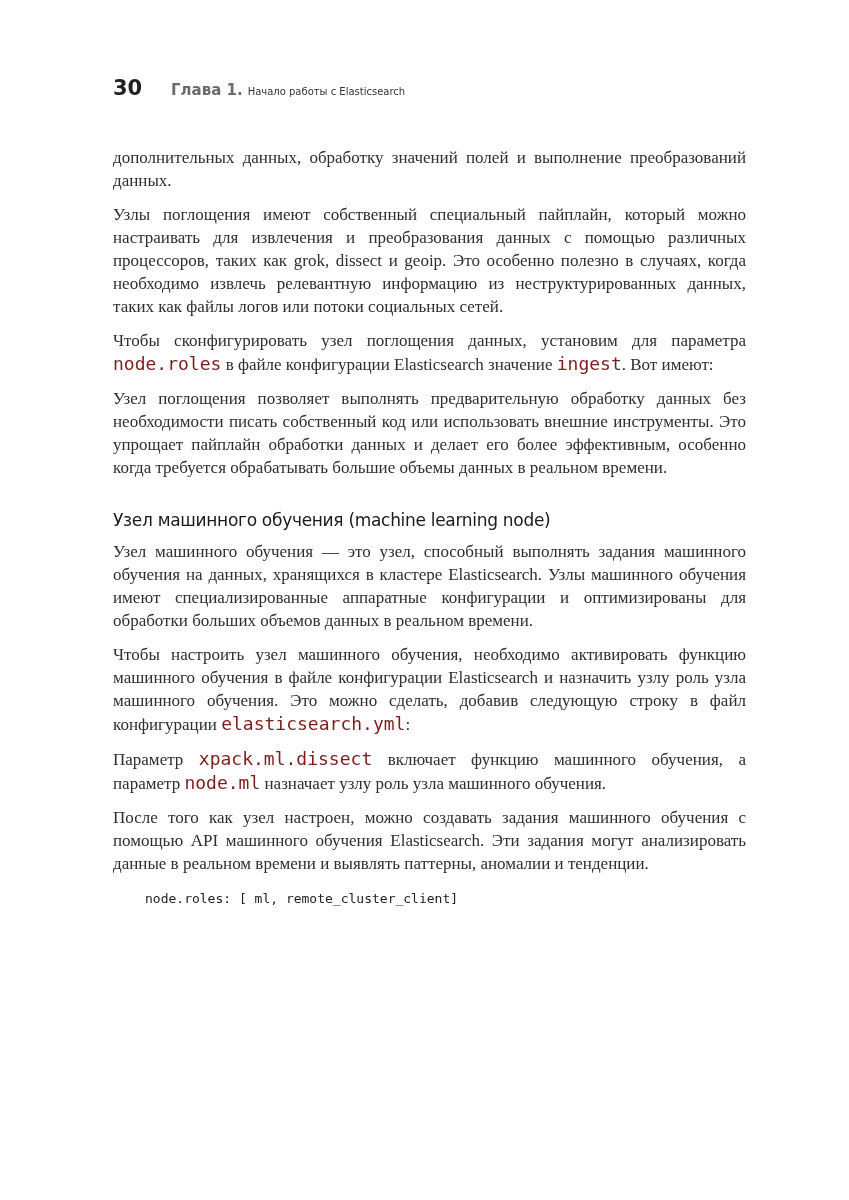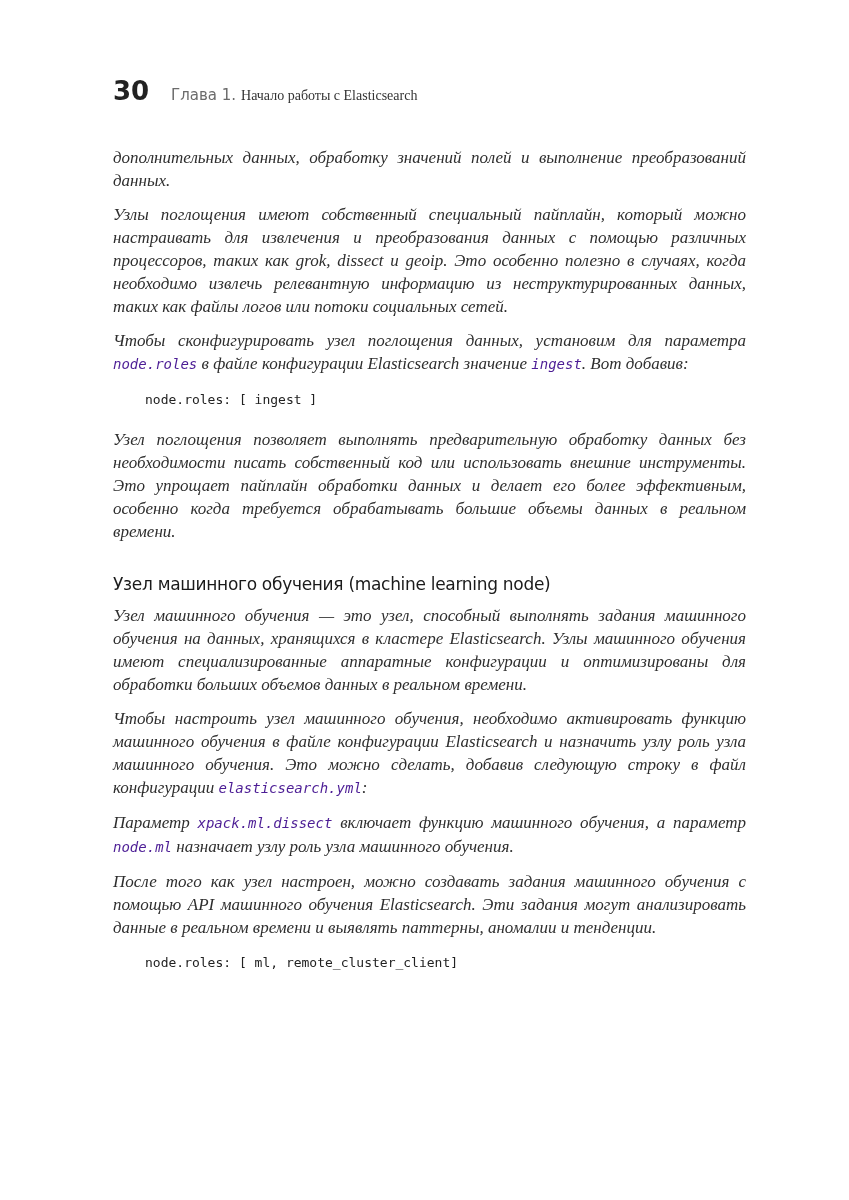--- a/index.html
+++ b/index.html
@@ -1,40 +1,39 @@
 <!DOCTYPE html>
 <html><head>
 <meta charset="utf-8">
 <style>
   html, body { margin: 0; padding: 0; background: #ffffff; }
   body { width: 849px; height: 1200px; position: relative; overflow: hidden; color: #2b2b2b; }
   .header { position: absolute; left: 113px; top: 76px; height: 30px; display: flex; align-items: baseline; font-family: "DejaVu Sans", sans-serif; }
-  .page-num { font-weight: bold; font-size: 26px; color: #222; width: 58px; }
-  .chapter-label { font-weight: normal; font-size: 15px; color: #6b6b6b; margin-right: 5px; }
-  .chapter-title { font-size: 14px; color: #333; font-family: Liberation Serif, serif; }
+  .page-num { font-weight: bold; font-size: 21px; color: #222; width: 58px; }
+  .chapter-label { font-weight: bold; font-size: 15px; color: #6b6b6b; margin-right: 5px; }
+  .chapter-title { font-size: 10px; color: #333; }
   .content { position: absolute; left: 113px; top: 146px; width: 633px; font-family: "Liberation Serif", serif; font-size: 17px; line-height: 23px; color: #2e2e2e; }
-  p { margin: 0 0 11px 0; text-align: justify; font-style: italic; }
-  code { font-family: "DejaVu Sans Mono", monospace; font-size: 14px; color: #4c1d95; margin-top: 34px; }
+  p { margin: 0 0 11px 0; text-align: justify; }
+  code { font-family: "DejaVu Sans Mono", monospace; font-size: 18px; color: #7f1d1d; margin-top: 34px; }
   .codeblock { font-family: "DejaVu Sans Mono", monospace; font-size: 13px; margin: 14px 0 18px 32px; color: #222; white-space: pre; line-height: 20px; }
   h2 { font-family: "DejaVu Sans", sans-serif; font-weight: normal; font-size: 17px; margin: 30px 0 8px 0; color: #1a1a1a; letter-spacing: -0.3px; }
 </style>
 </head>
 <body>
 
 <div class="header">
   <span class="page-num">30</span>
   <span class="chapter-label">Глава 1.</span>
   <span class="chapter-title">Начало работы с Elasticsearch</span>
 </div>
 
 <div class="content">
   <p>дополнительных данных, обработку значений полей и выполнение преобразований данных.</p>
   <p>Узлы поглощения имеют собственный специальный пайплайн, который можно настраивать для извлечения и преобразования данных с помощью различных процессоров, таких как grok, dissect и geoip. Это особенно полезно в случаях, когда необходимо извлечь релевантную информацию из неструктурированных данных, таких как файлы логов или потоки социальных сетей.</p>
-  <p><span>Чтобы сконфигурировать узел поглощения данных, установим для параметра </span><code>node.roles</code><span> в файле конфигурации Elasticsearch значение </span><code>ingest</code><span>. Вот добавив:</span></p>
-  <div class="codeblock">node.roles: [ ingest ]</div>
+  <p><span>Чтобы сконфигурировать узел поглощения данных, установим для параметра </span><code>node.roles</code><span> в файле конфигурации Elasticsearch значение </span><code>ingest</code><span>. Вот имеют:</span></p>
   <p>Узел поглощения позволяет выполнять предварительную обработку данных без необходимости писать собственный код или использовать внешние инструменты. Это упрощает пайплайн обработки данных и делает его более эффективным, особенно когда требуется обрабатывать большие объемы данных в реальном времени.</p>
   <h2>Узел машинного обучения (machine learning node)</h2>
   <p>Узел машинного обучения — это узел, способный выполнять задания машинного обучения на данных, хранящихся в кластере Elasticsearch. Узлы машинного обучения имеют специализированные аппаратные конфигурации и оптимизированы для обработки больших объемов данных в реальном времени.</p>
   <p><span>Чтобы настроить узел машинного обучения, необходимо активировать функцию машинного обучения в файле конфигурации Elasticsearch и назначить узлу роль узла машинного обучения. Это можно сделать, добавив следующую строку в файл конфигурации </span><code>elasticsearch.yml</code><span>:</span></p>
   <p><span>Параметр </span><code>xpack.ml.dissect</code><span> включает функцию машинного обучения, а параметр </span><code>node.ml</code><span> назначает узлу роль узла машинного обучения.</span></p>
   <p>После того как узел настроен, можно создавать задания машинного обучения с помощью API машинного обучения Elasticsearch. Эти задания могут анализировать данные в реальном времени и выявлять паттерны, аномалии и тенденции.</p>
   <div class="codeblock">node.roles: [ ml, remote_cluster_client]</div>
 </div>
 
 </body></html>

